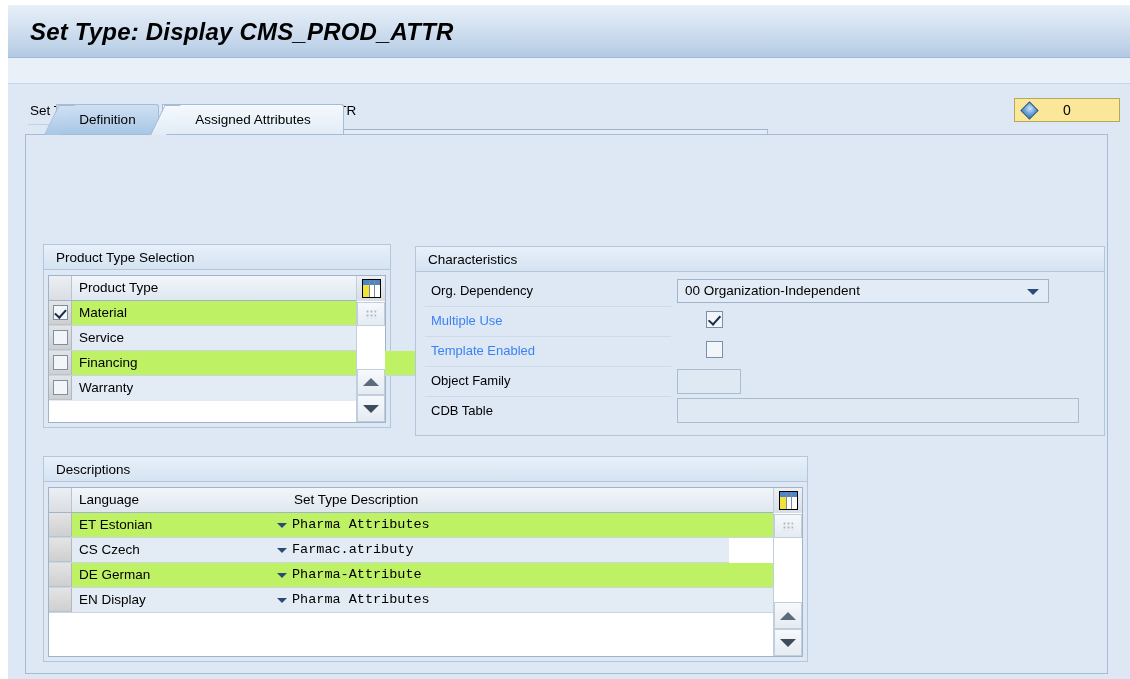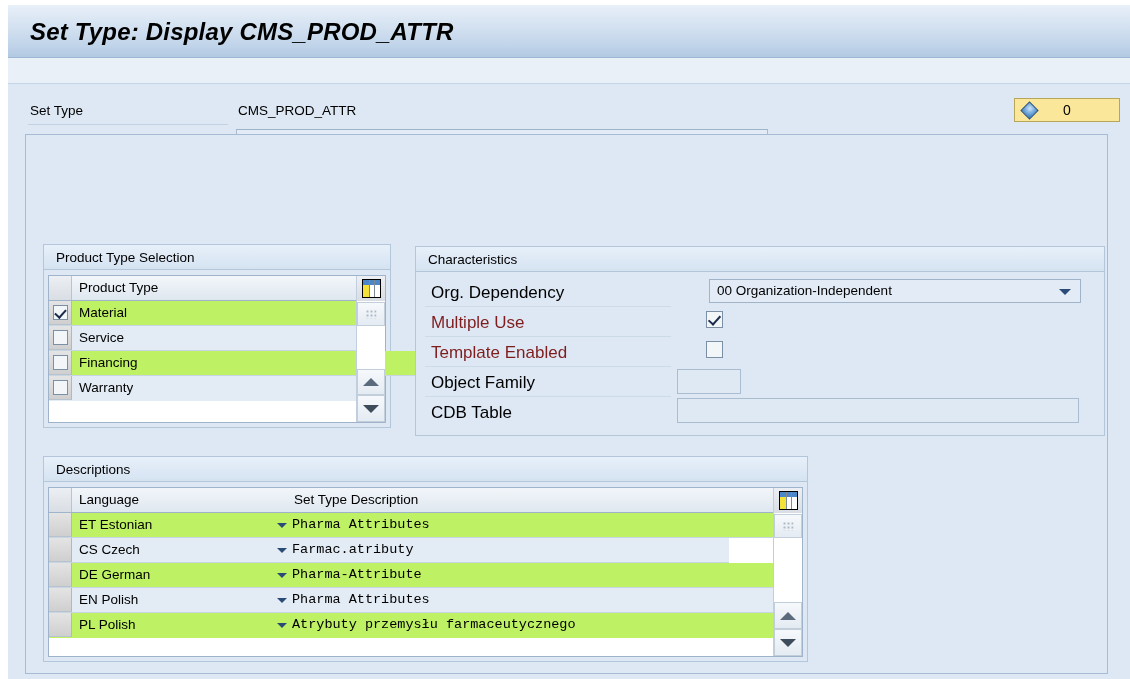--- a/index.html
+++ b/index.html
@@ -348,25 +348,25 @@
     border-left: 8px solid transparent;
     border-right: 8px solid transparent;
     transform: translateX(-50%);
   }
   .sc-arrow-up { border-bottom: 8px solid #5b6b7c; top: 50%; margin-top: -4px; }
   .sc-arrow-dn { border-top: 8px solid #3d4b5b; top: 50%; margin-top: -4px; }
 
   
   .ch-label {
     position: absolute;
-    font-size: 17px;
-    color: #000;
-    white-space: nowrap;
-  }
-  .ch-label.disabled { color: #7f1d1d; }
+    font-size: 13px;
+    color: #000;
+    white-space: nowrap;
+  }
+  .ch-label.disabled { color: #3b82f6; }
   .ch-sep {
     position: absolute;
     height: 1px;
     background: #cddbe9;
   }
   .combo {
     position: absolute;
     background: #e3ecf6;
     border: 1px solid #9fb3c9;
     box-sizing: border-box;
@@ -405,20 +405,30 @@
   <div class="hdr-input" style="left:236px; top:129px; width:532px; height:24px;">Pharma Attributes</div>
   <div class="hdr-row-sep" style="left:28px; top:154px; width:200px;"></div>
 
   <div class="badge">
     <div class="badge-diamond"></div>
     <div class="badge-count">0</div>
   </div>
 
   <div class="tab-panel"></div>
 
+  <div class="tabstrip">
+    <div class="tab tab-active" style="left:18px; width:103px;">
+      <div class="tab-skew-left"></div>
+      <span>Definition</span>
+    </div>
+    <div class="tab tab-inactive" style="left:124px; width:182px;">
+      <div class="tab-skew-left"></div>
+      <span>Assigned Attributes</span>
+    </div>
+  </div>
 
   <div class="group" style="left:43px; top:244px; width:348px; height:184px;">
     <div class="group-title">Product Type Selection</div>
   </div>
 
   <div class="tbl" style="left:48px; top:275px; width:338px; height:148px;">
 
     <div class="tbl-head" style="width:336px;"></div>
     <div class="th th-sel" style="left:0; width:23px;"></div>
     <div class="th" style="left:30px; width:250px;">Product Type</div>
@@ -461,21 +471,21 @@
         <div class="sc-arrow-dn"></div>
       </div>
     </div>
   </div>
 
   <div class="group" style="left:415px; top:246px; width:690px; height:190px;">
     <div class="group-title">Characteristics</div>
   </div>
 
   <div class="ch-label" style="left:431px; top:283px;">Org. Dependency</div>
-  <div class="combo" style="left:677px; top:279px; width:372px; height:24px;margin-left:32px;">
+  <div class="combo" style="left:677px; top:279px; width:372px; height:24px;">
     <span>00 Organization-Independent</span>
     <span class="caret"></span>
   </div>
   <div class="ch-sep" style="left:425px; top:306px; width:246px;"></div>
 
   <div class="ch-label disabled" style="left:431px; top:313px;">Multiple Use</div>
   <div class="cbx big checked" style="left:706px; top:311px;"></div>
   <div class="ch-sep" style="left:425px; top:336px; width:246px;"></div>
 
   <div class="ch-label disabled" style="left:431px; top:343px;">Template Enabled</div>
@@ -513,29 +523,23 @@
       <div class="cell-txt cell-mono" style="left:243px;">Farmac.atributy</div>
     </div>
     <div class="tr tr-even" style="top:75px; width:724px;">
       <div class="cell-sel" style="width:23px;"></div>
       <div class="cell-txt" style="left:30px;">DE German</div>
       <span class="caret caret-sm" style="left:228px; top:10px;"></span>
       <div class="cell-txt cell-mono" style="left:243px;">Pharma-Attribute</div>
     </div>
     <div class="tr tr-odd" style="top:100px; width:724px;">
       <div class="cell-sel" style="width:23px;"></div>
-      <div class="cell-txt" style="left:30px;">EN Polish</div>
+      <div class="cell-txt" style="left:30px;">EN Display</div>
       <span class="caret caret-sm" style="left:228px; top:10px;"></span>
       <div class="cell-txt cell-mono" style="left:243px;">Pharma Attributes</div>
-    </div>
-    <div class="tr tr-even" style="top:125px; width:724px; border-bottom:none;">
-      <div class="cell-sel" style="width:23px;"></div>
-      <div class="cell-txt" style="left:30px;">PL Polish</div>
-      <span class="caret caret-sm" style="left:228px; top:10px;"></span>
-      <div class="cell-txt cell-mono" style="left:243px;">Atrybuty przemysłu farmaceutycznego</div>
     </div>
 
     <div class="scrollcol" style="left:724px; top:0; width:29px; height:168px;">
       <div class="sc-btn" style="top:0; height:25px; border:none; background:linear-gradient(to bottom,#eceff3 0%,#d9dee4 100%);"></div>
       <div class="tblcfg" style="left:5px; top:3px;">
         <i class="c1"></i>
           <i class="c2"></i>
           <i class="c3"></i>
       </div>
       <div class="sc-btn" style="top:26px; height:24px;">

